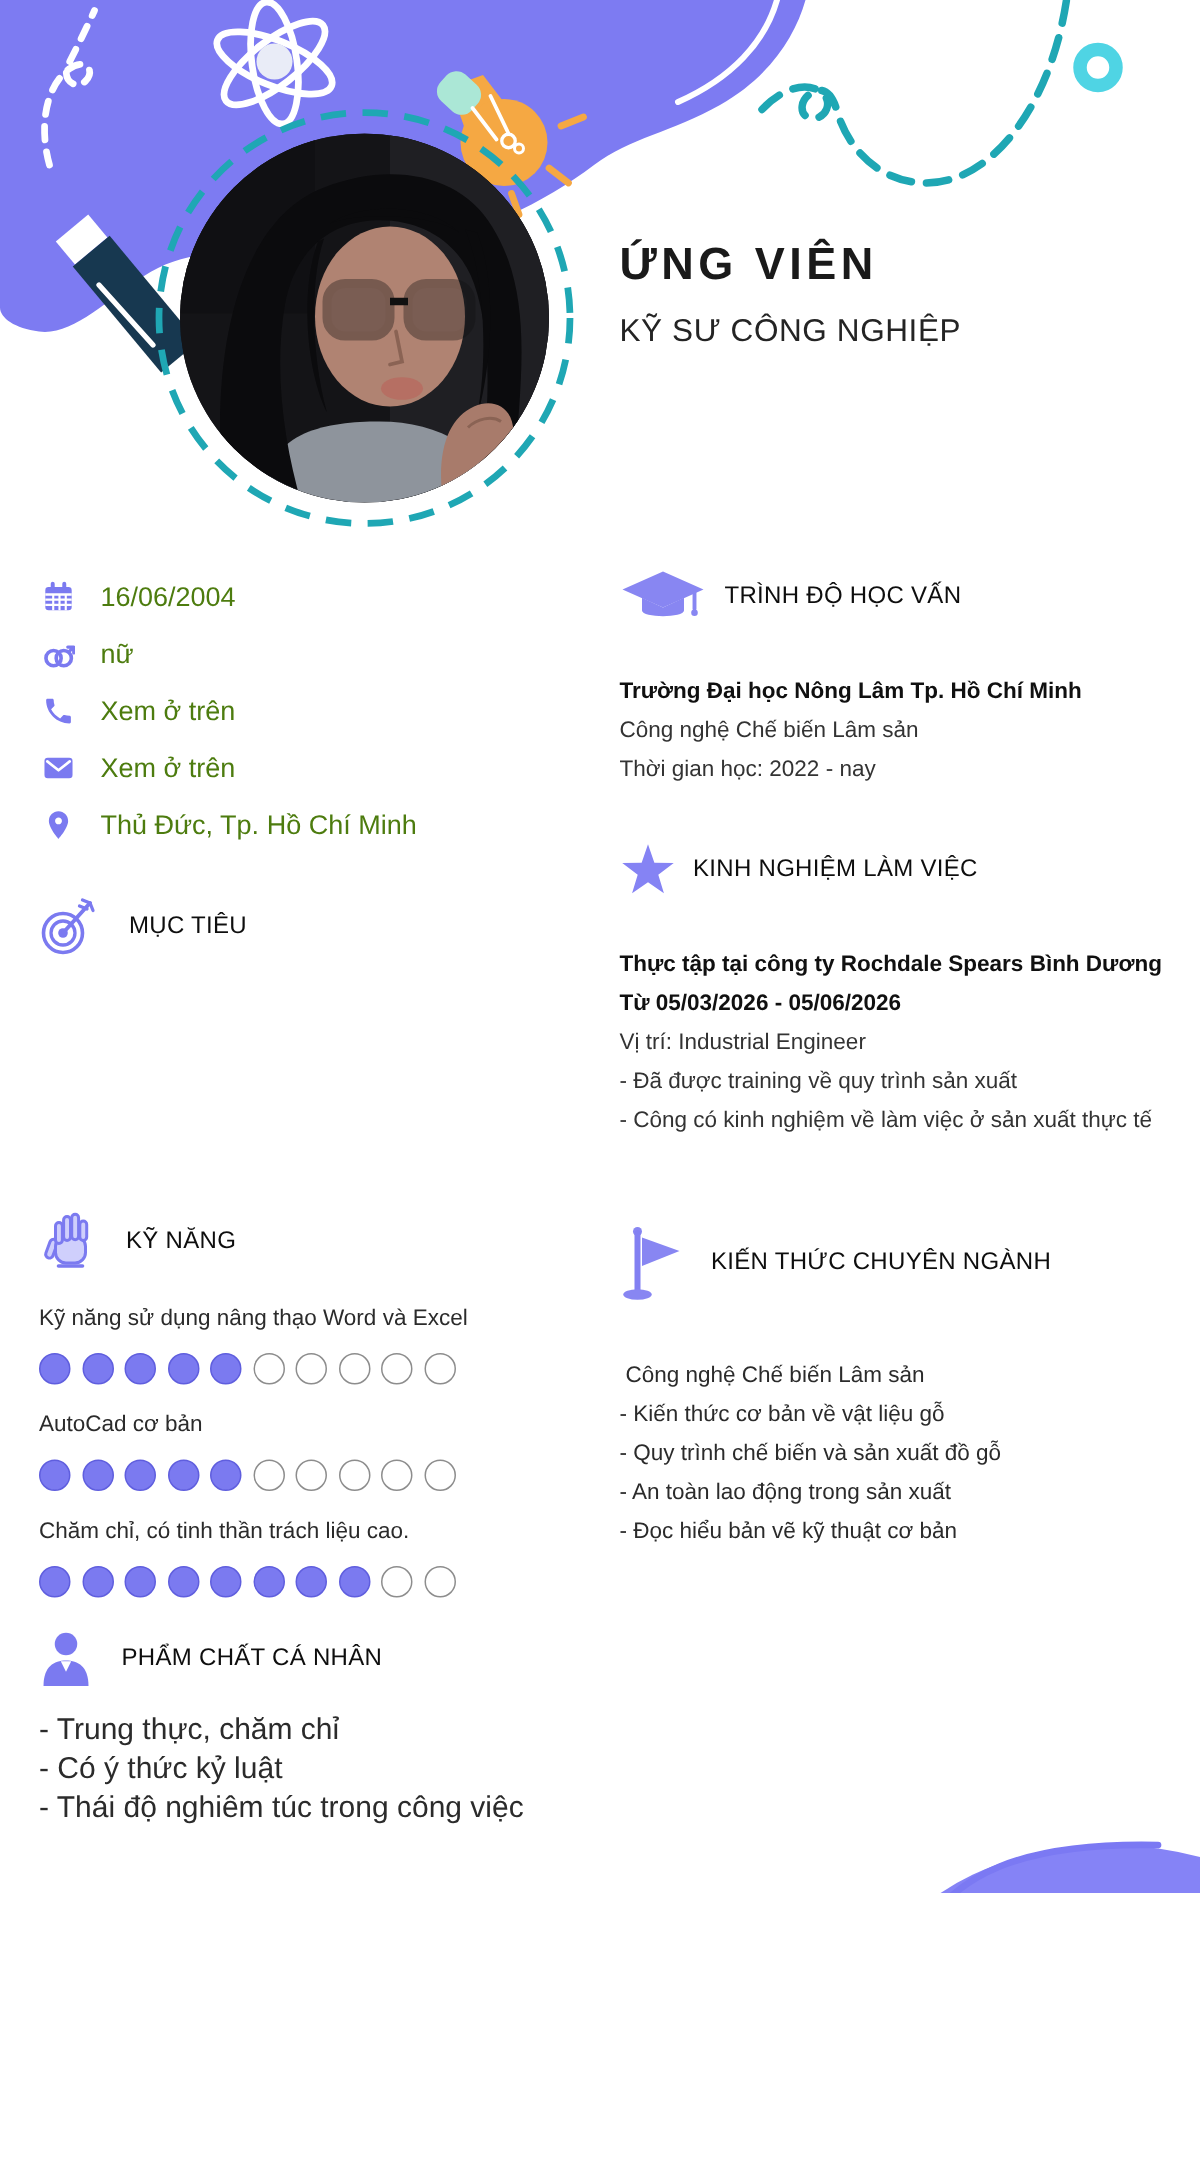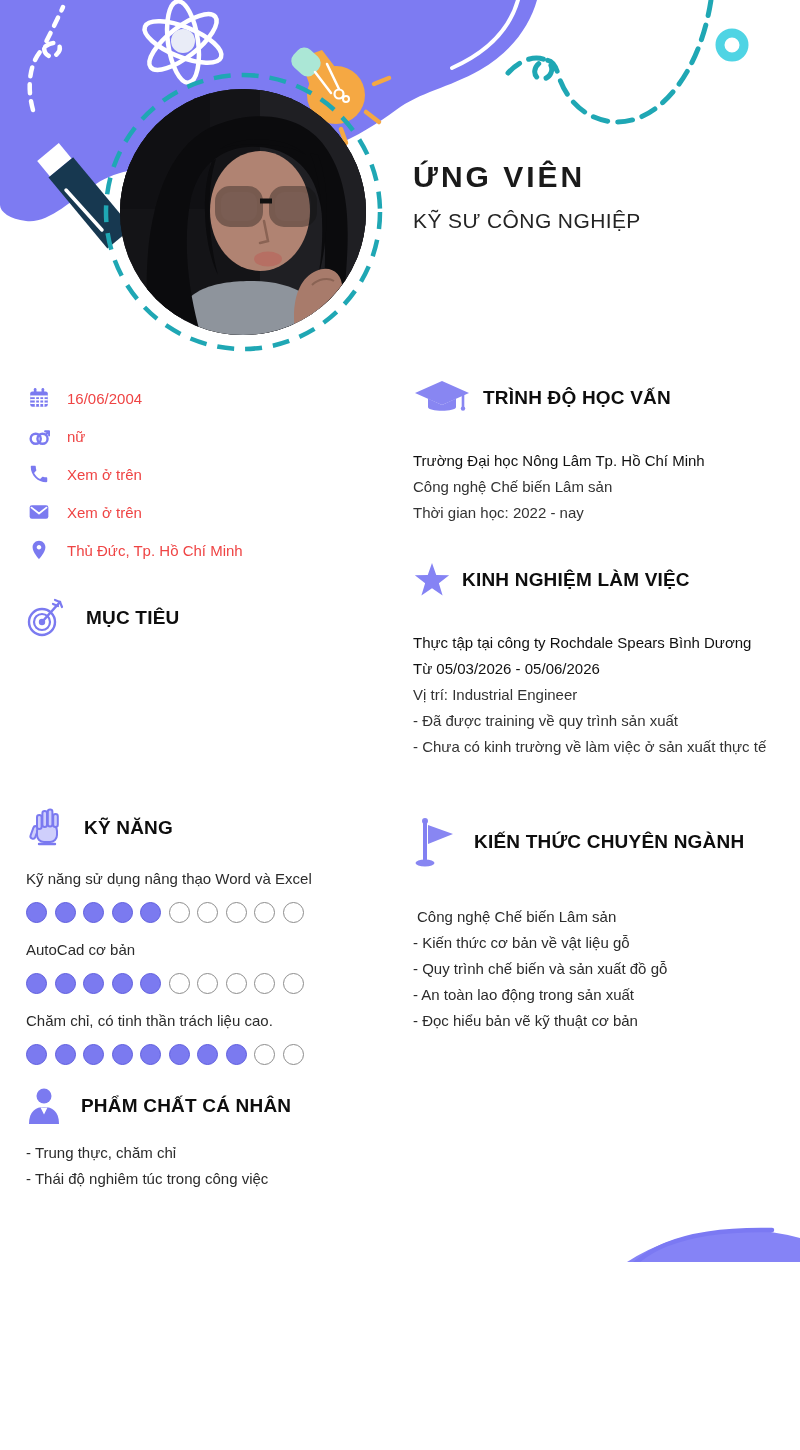--- a/index.html
+++ b/index.html
@@ -13,48 +13,48 @@
 
   
   .name-block{position:absolute;left:413px;top:160px;}
   .name{font-size:30px;font-weight:700;letter-spacing:3px;color:#1a1a1a;margin:0;}
   .subtitle{margin-top:15px;font-size:21px;color:#242424;letter-spacing:.4px;}
 
   
   .info-list{position:absolute;left:28px;top:379px;width:360px;}
   .info-row{display:flex;align-items:center;height:38px;}
   .info-icon{width:22px;height:22px;margin-right:17px;flex:0 0 22px;}
-  .info-text{font-size:15px;color:#ef4444;}
+  .info-text{font-size:18px;color:#4d7c0f;}
 
   
   .section{position:absolute;}
   .sec-head{display:flex;align-items:center;height:44px;}
-  .sec-title{font-size:19px;font-weight:700;color:#0e0e0e;letter-spacing:.2px;text-align:right;}
+  .sec-title{font-size:16px;font-weight:400;color:#0e0e0e;letter-spacing:.2px;text-align:right;}
   .body-text{font-size:15px;color:#333;line-height:26px;}
   .just{text-align:justify;}
-  .bold-line{font-size:15px;font-weight:400;color:#101010;line-height:26px;}
+  .bold-line{font-size:15px;font-weight:700;color:#101010;line-height:26px;}
 
   
   .objective{left:26px;top:596px;width:366px;}
   .objective .sec-head .sec-title{margin-left:20px;}
   .objective .body-text{margin-top:10px;}
 
   .skills{left:26px;top:806px;width:366px;}
   .skills .sec-head .sec-title{margin-left:18px;}
   .skill-label{font-size:15px;color:#2b2b2b;line-height:26px;margin-top:14px;}
   .skill-label.first{margin-top:16px;}
   .dots{display:flex;gap:7.5px;margin-top:10px;}
   .dot{width:21px;height:21px;border-radius:50%;box-sizing:border-box;}
   .dot.filled{background:#7b7af0;border:1.5px solid #5f5ede;}
   .dot.empty{background:#fff;border:1.5px solid #8d8d8d;}
 
   .qualities{left:26px;top:1084px;width:366px;}
   .qualities .sec-head .sec-title{margin-left:19px;}
   .qualities .list{margin-top:12px;}
-  .qualities .item{font-size:15px;color:#2b2b2b;line-height:26px;}
+  .qualities .item{font-size:20px;color:#2b2b2b;line-height:26px;}
 
   
   .education{left:413px;top:376px;width:380px;}
   .education .sec-head .sec-title{margin-left:12px;}
   .education .content{margin-top:28px;}
 
   .experience{left:413px;top:558px;width:382px;}
   .experience .sec-head .sec-title{margin-left:11px;}
   .experience .content{margin-top:28px;}
 
@@ -280,20 +280,21 @@
     <div class="sec-head">
       <svg width="36" height="40" viewBox="0 0 36 40">
         <circle cx="18" cy="10" r="7.5" fill="#7b7af0"></circle>
         <path d="M3,38 C3,25 10,21 18,21 C26,21 33,25 33,38 Z" fill="#7b7af0"></path>
         <polygon points="14.5,21.5 21.5,21.5 18,28.5" fill="#ffffff"></polygon>
       </svg>
       <span class="sec-title">PHẨM CHẤT CÁ NHÂN</span>
     </div>
     <div class="list">
       <div class="item">- Trung thực, chăm chỉ</div>
+      <div class="item">- Có ý thức kỷ luật</div>
       <div class="item">- Thái độ nghiêm túc trong công việc</div>
     </div>
   </div>
 
   <div class="section education">
     <div class="sec-head">
       <svg width="58" height="40" viewBox="0 0 58 40">
         <polygon points="29,3 56,15 29,27 2,15" fill="#8886f2"></polygon>
         <path d="M15,20.5 L15,29 C15,34 43,34 43,29 L43,20.5 L29,27 Z" fill="#8886f2"></path>
         <line x1="50" y1="17" x2="50" y2="28" stroke="#8886f2" stroke-width="2.6" stroke-linecap="round"></line>
@@ -313,21 +314,21 @@
       <svg width="38" height="40" viewBox="0 0 40 38">
         <polygon fill="#8583f4" points="20,1 24.47,13.85 38.07,14.13 27.23,22.35 31.17,35.37 20,27.6 8.83,35.37 12.77,22.35 1.93,14.13 15.53,13.85"></polygon>
       </svg>
       <span class="sec-title">KINH NGHIỆM LÀM VIỆC</span>
     </div>
     <div class="content">
       <div class="bold-line">Thực tập tại công ty Rochdale Spears Bình Dương</div>
       <div class="bold-line">Từ 05/03/2026 - 05/06/2026</div>
       <div class="body-text">Vị trí: Industrial Engineer</div>
       <div class="body-text">- Đã được training về quy trình sản xuất</div>
-      <div class="body-text">- Chưa có kinh trường về làm việc ở sản xuất thực tế</div>
+      <div class="body-text">- Công có kinh nghiệm về làm việc ở sản xuất thực tế</div>
     </div>
   </div>
 
   <div class="section knowledge">
     <div class="sec-head">
       <svg width="44" height="52" viewBox="0 0 44 52">
         <circle cx="12" cy="5" r="3" fill="#8886f2"></circle>
         <line x1="12" y1="6" x2="12" y2="45" stroke="#8280f2" stroke-width="4" stroke-linecap="round"></line>
         <polygon points="15,9 40,18 15,28" fill="#8886f2"></polygon>
         <ellipse cx="12" cy="47" rx="9.5" ry="3.5" fill="#8886f2"></ellipse>

